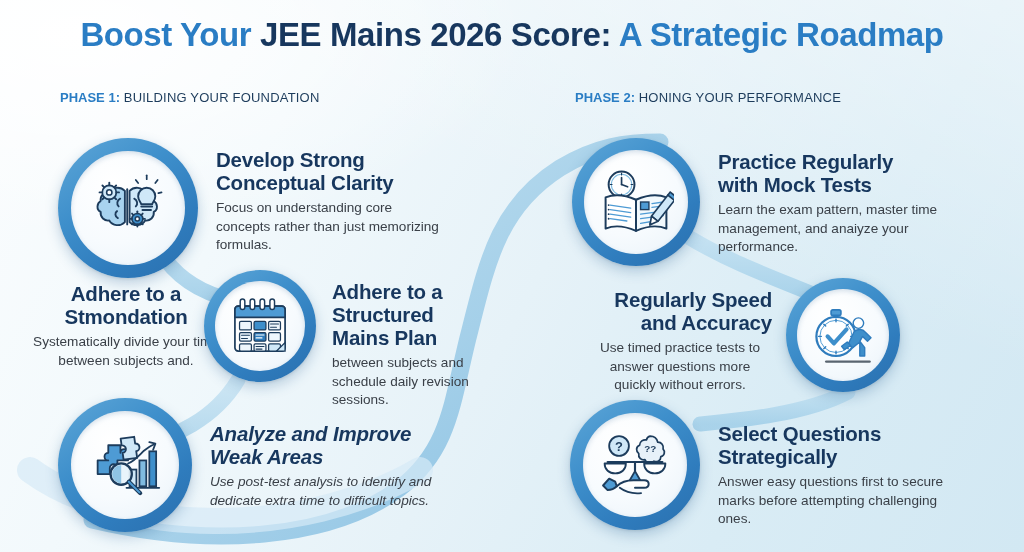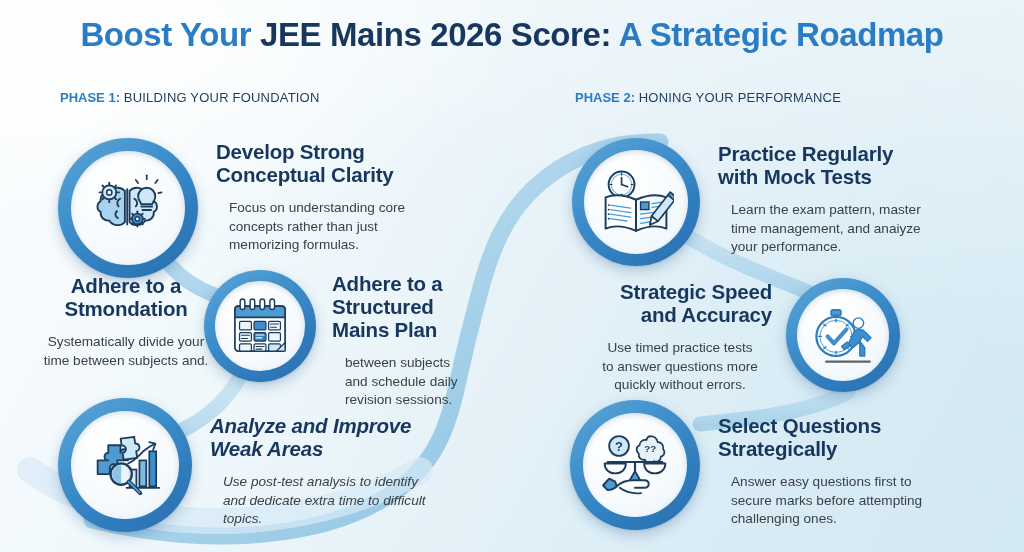--- a/index.html
+++ b/index.html
@@ -40,24 +40,24 @@
   .phase .num{font-weight:800;color:#2a7dc4;letter-spacing:0;}
   #phase1{left:60px;}
   #phase2{left:575px;}
 
   
   .block{position:absolute;z-index:4;display:flex;align-items:flex-start;}
   .block.rev{flex-direction:row-reverse;}
   .txt{padding-top:2px;}
   .h{
     color:#17375e;font-size:20.5px;font-weight:700;line-height:1.13;
-    letter-spacing:-0.2px;margin:0 0 5px 0;
+    letter-spacing:-0.2px;margin:8px 0 5px 0;
   }
   .p{
-    color:#3a4048;font-size:13.6px;line-height:1.36;margin:13px;font-weight:400;
+    color:#3a4048;font-size:13.6px;line-height:1.36;margin:0;font-weight:400;
   }
   .ta-r{text-align:right;}
   .ta-c{text-align:center;}
 
   
   .med{
     position:relative;flex:0 0 auto;border-radius:50%;
     display:flex;align-items:center;justify-content:center;
     box-shadow:0 5px 13px rgba(26,84,140,.26), 0 1px 3px rgba(0,0,0,.10);
   }
@@ -372,21 +372,21 @@
         <g fill="#3e8fcb" stroke="#2f7cbd" stroke-width="2">
           <circle cx="72" cy="33" r="7.5" fill="#ffffff"></circle>
           <path d="M66 45c5-4 12-4 16 1l8 8-5 5-7-7-4 7 7 9v12h-7V60l-10 8-7-4z" stroke-linejoin="round"></path>
           <path d="M56 60l-8 6 4 5 9-6z" stroke-linejoin="round"></path>
         </g>
         <line x1="26" y1="88" x2="88" y2="88" stroke="#5a6570" stroke-width="3.4" stroke-linecap="round"></line>
       </svg>
     </div>
     <div class="txt ta-r" style="width:184px;padding-top:2px;">
       <div class="h">
-        <span>Strategic Speed</span><br>
+        <span>Regularly Speed</span><br>
         <span>and Accuracy</span>
       </div>
       <p class="p ta-c">Use timed practice tests to answer questions more quickly without errors.</p>
     </div>
   </div>
 
   <div class="block" id="b7">
     <div class="med" style="width:130px;height:130px;margin-right:18px;">
       <div class="ring"></div>
       <div class="inner" style="inset:13px;"></div>

